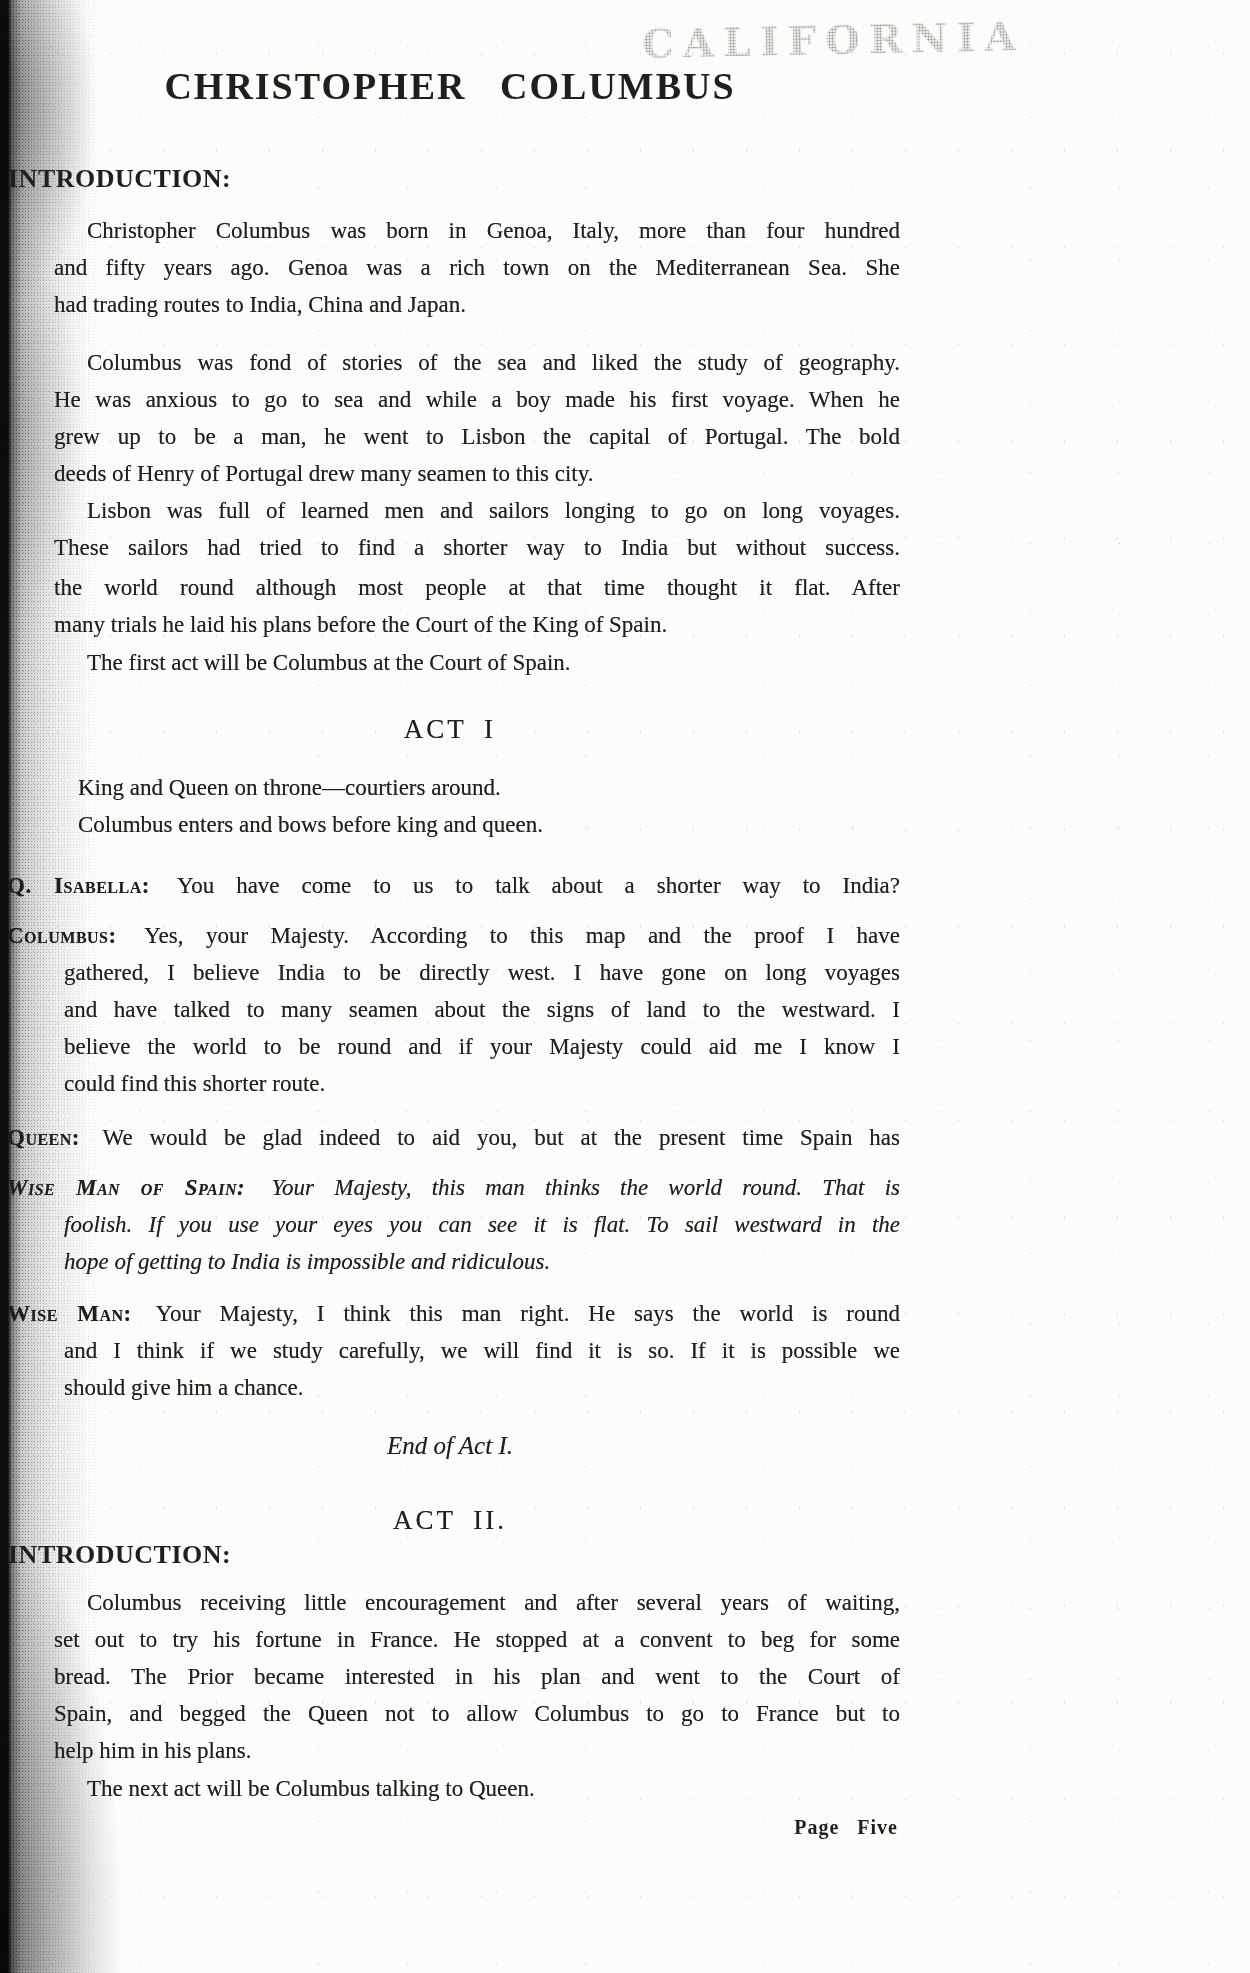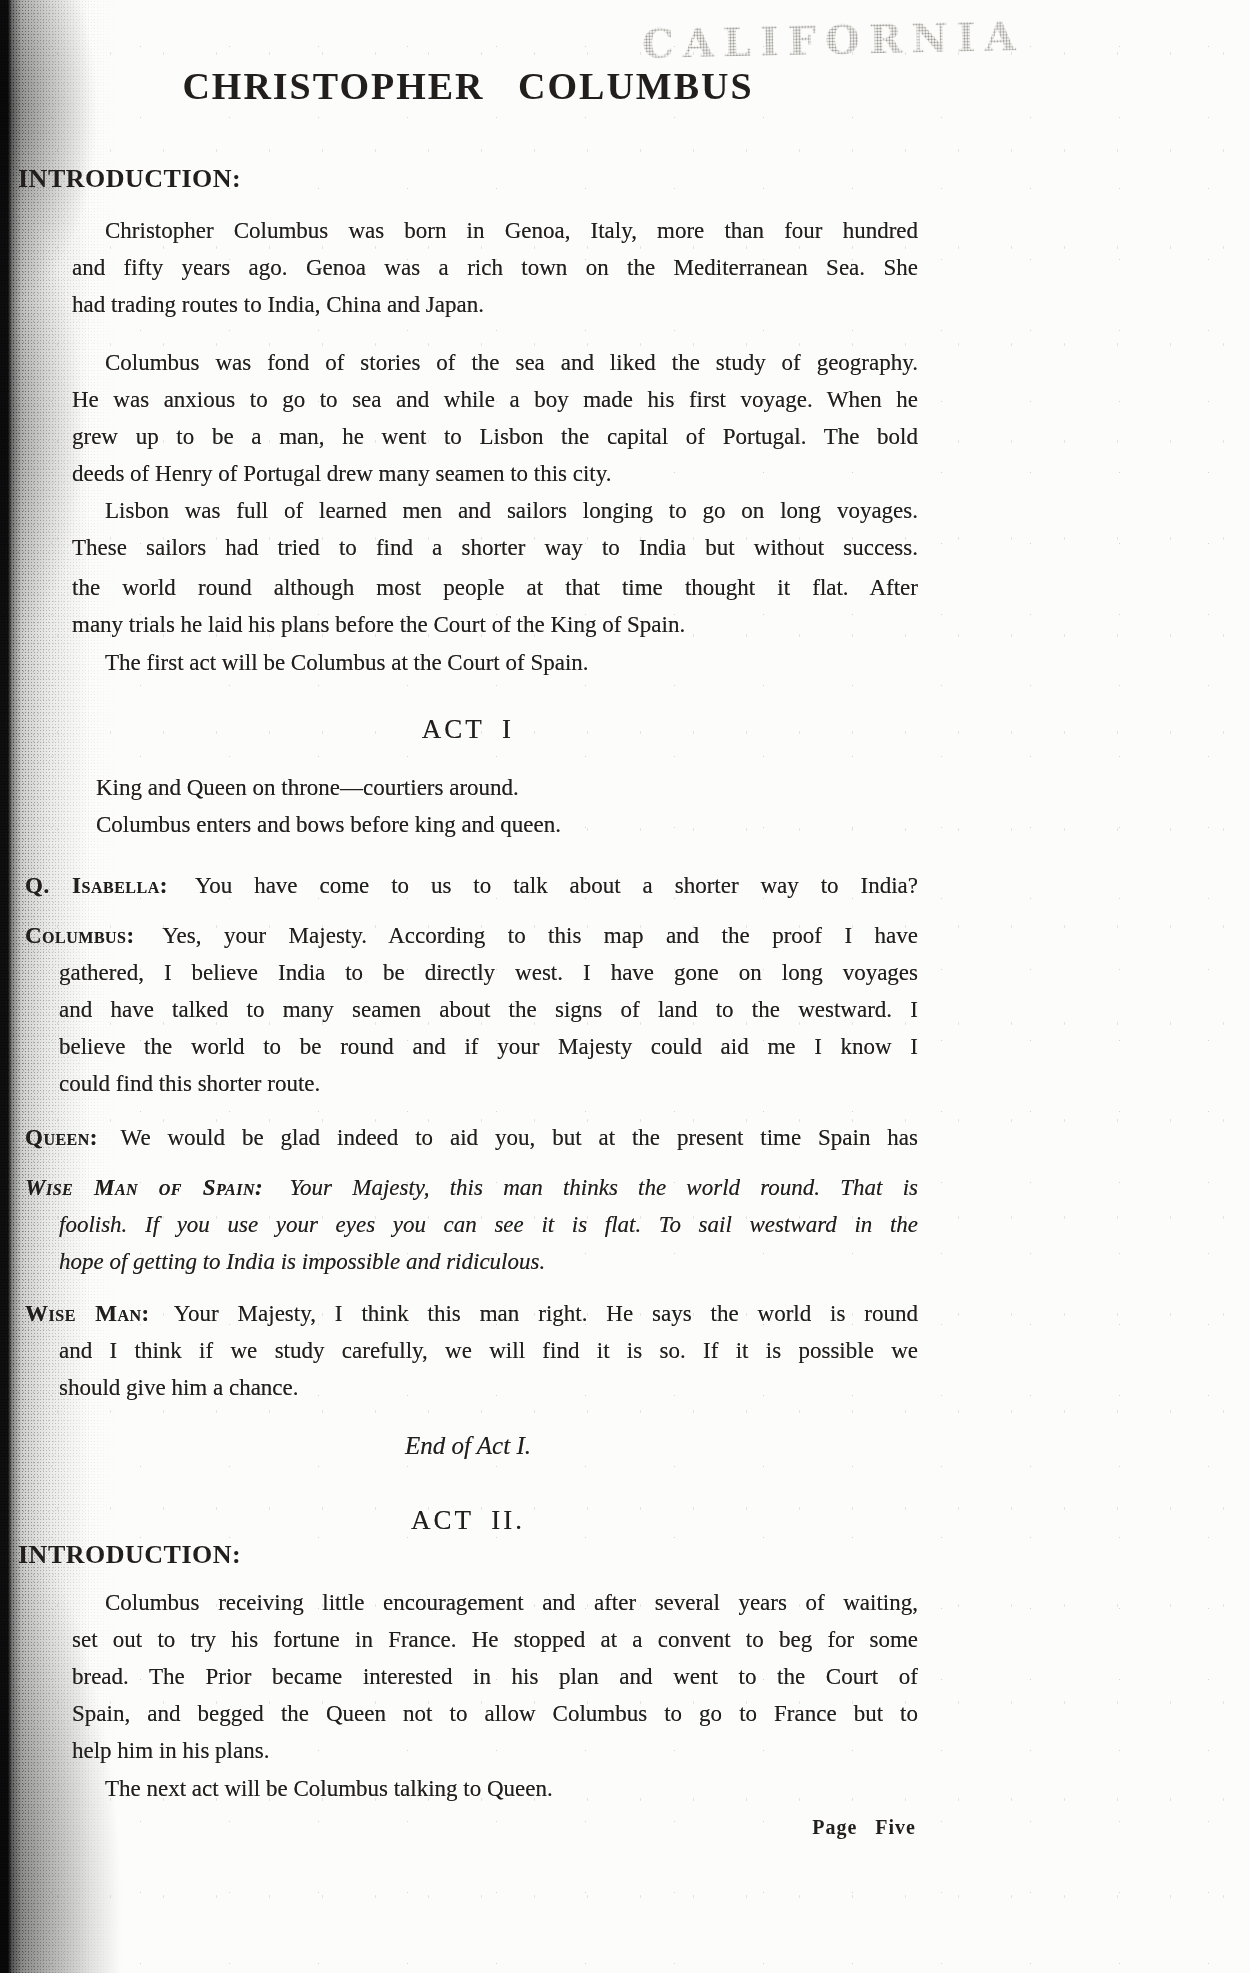--- a/index.html
+++ b/index.html
@@ -61,45 +61,45 @@
     letter-spacing: 9px;
     color: rgba(58,54,48,.55);
     transform: rotate(-1.2deg);
     -webkit-mask-image: radial-gradient(rgba(0,0,0,.95) .6px, rgba(0,0,0,.12) 1.4px);
             mask-image: radial-gradient(rgba(0,0,0,.95) .6px, rgba(0,0,0,.12) 1.4px);
     -webkit-mask-size: 3px 3px;
             mask-size: 3px 3px;
     filter: blur(.2px);
   }
   .col {
-    position: absolute; left: 18px; top: 0; width: 900px;
+    position: absolute; left: 0; top: 0; width: 900px;
   }
   .title {
     margin-top: 64px;
     text-align: center;
     font-size: 38px; line-height: 44px;
     font-weight: bold;
     letter-spacing: 2px; word-spacing: 22px;
   }
   .h-section {
     font-size: 26px; line-height: 34px;
-    font-weight: bold; letter-spacing: .5px;
+    font-weight: bold; letter-spacing: .5px; margin-left: 8px;
   }
   .h-intro1 { margin-top: 54px; }
   .h-intro2 { margin-top: 0; }
   .line {
     font-size: 23px; line-height: 37px;
     text-shadow: 0 0 .5px rgba(25,22,18,.55);
   }
   .j { text-align: justify; text-align-last: justify; }
   .para { margin-left: 54px; }
   .para .first { text-indent: 33px; }
   .sd { margin-left: 78px; }
   .dlg { margin-left: 7px; }
-  .dlg .cont { margin-left: 34px; }
+  .dlg .cont { margin-left: 57px; }
   .speaker { font-variant: small-caps; font-weight: 600; letter-spacing: .5px; padding-right: 6px; }
   .act-heading {
     text-align: center;
     font-size: 27px; line-height: 36px;
     letter-spacing: 3px; word-spacing: 8px;
     text-shadow: 0 0 .5px rgba(25,22,18,.55);
   }
   .end-note {
     text-align: center;
     font-style: italic;

